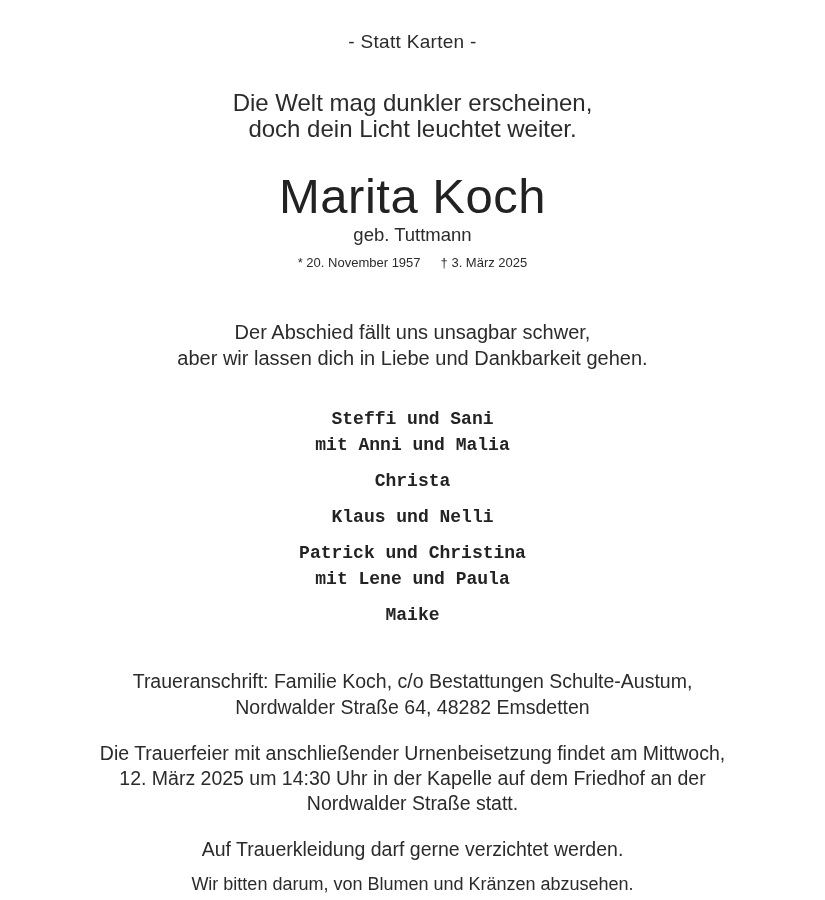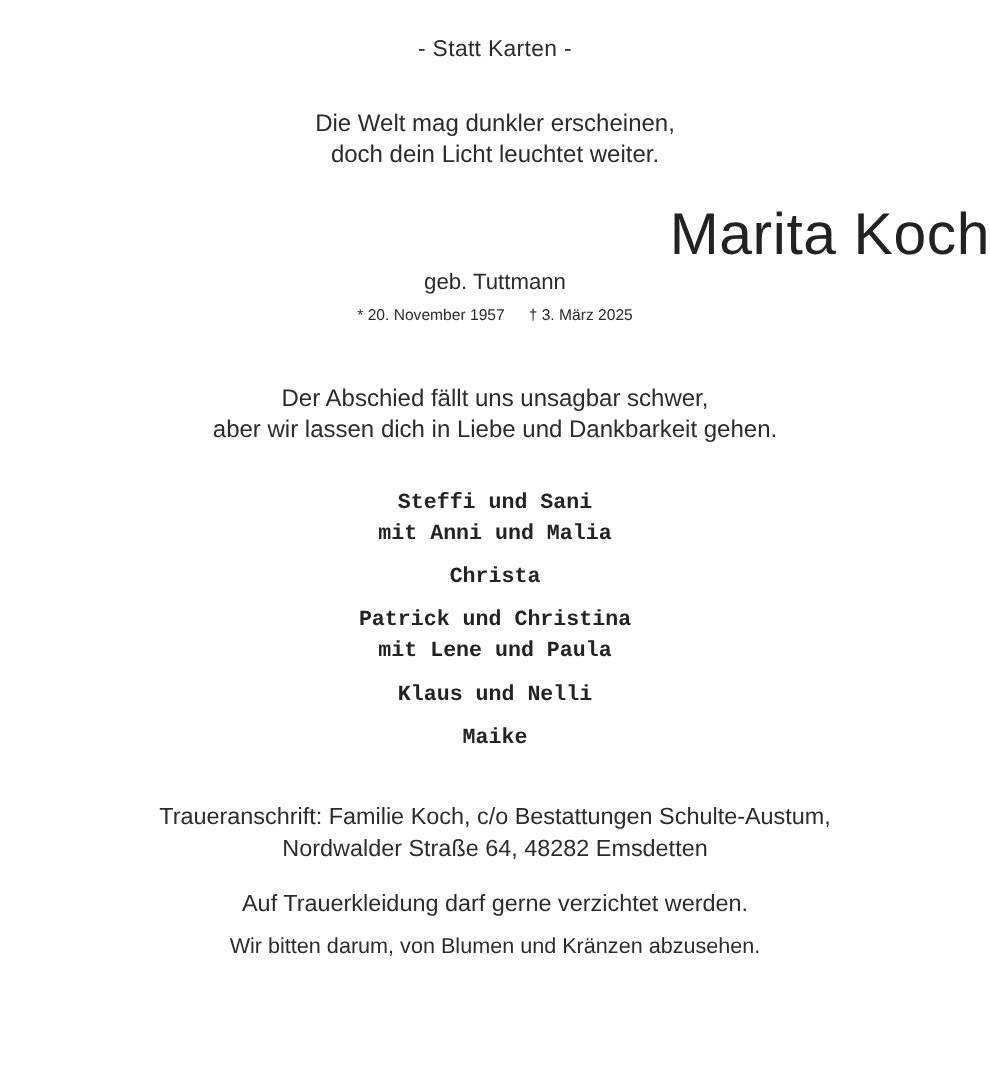--- a/index.html
+++ b/index.html
@@ -17,31 +17,30 @@
     padding-top: 31px;
     text-align: center;
   }
   .pre-note {
     font-size: 19px;
     line-height: 22px;
     letter-spacing: 0.3px;
   }
   .poem {
     margin-top: 37px;
-    font-size: 20px;
+    font-size: 24px;
     line-height: 26px;
   }
   .deceased-name {
     margin-top: 27px;
     font-size: 49px;
     line-height: 54px;
     font-weight: 300;
     color: #222222;
     letter-spacing: 0.5px;
-    text-align: right;
   }
   .maiden-name {
     margin-top: 1px;
     font-size: 18.5px;
     line-height: 22px;
   }
   .dates {
     margin-top: 5px;
     font-size: 13px;
     line-height: 24px;
@@ -109,33 +108,38 @@
 
   <div class="mourners">
     <div class="mourner-group">
       <div>Steffi und Sani</div>
       <div>mit Anni und Malia</div>
     </div>
     <div class="mourner-group">
       <div>Christa</div>
     </div>
     <div class="mourner-group">
+      <div>Klaus und Nelli</div>
+    </div>
+    <div class="mourner-group">
       <div>Patrick und Christina</div>
       <div>mit Lene und Paula</div>
-    </div>
-    <div class="mourner-group">
-      <div>Klaus und Nelli</div>
     </div>
     <div class="mourner-group">
       <div>Maike</div>
     </div>
   </div>
 
   <div class="address">
     <div>Traueranschrift: Familie Koch, c/o Bestattungen Schulte-Austum,</div>
     <div>Nordwalder Straße 64, 48282 Emsdetten</div>
   </div>
 
+  <div class="service">
+    <div>Die Trauerfeier mit anschließender Urnenbeisetzung findet am Mittwoch,</div>
+    <div>12. März 2025 um 14:30 Uhr in der Kapelle auf dem Friedhof an der</div>
+    <div>Nordwalder Straße statt.</div>
+  </div>
 
   <div class="closing-1">Auf Trauerkleidung darf gerne verzichtet werden.</div>
   <div class="closing-2">Wir bitten darum, von Blumen und Kränzen abzusehen.</div>
 
 </div>
 
 </body></html>

